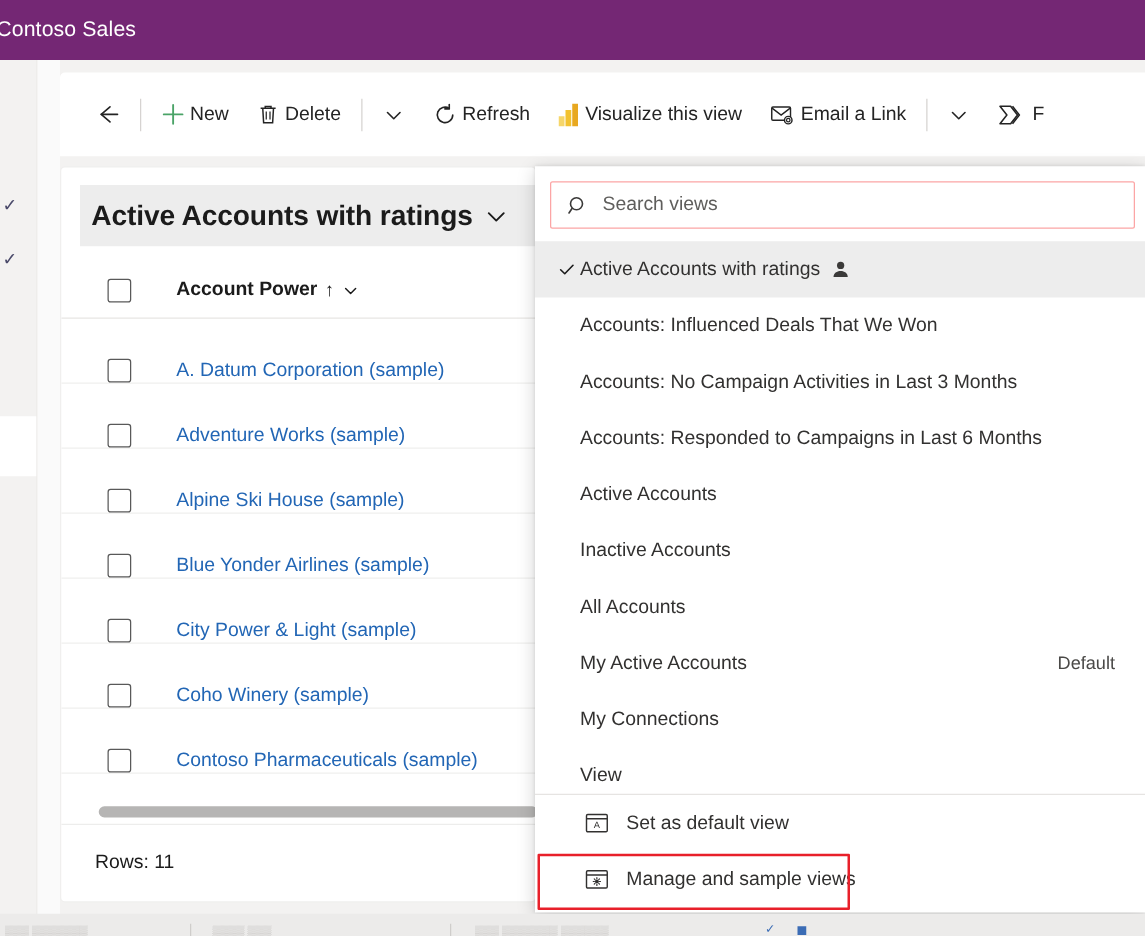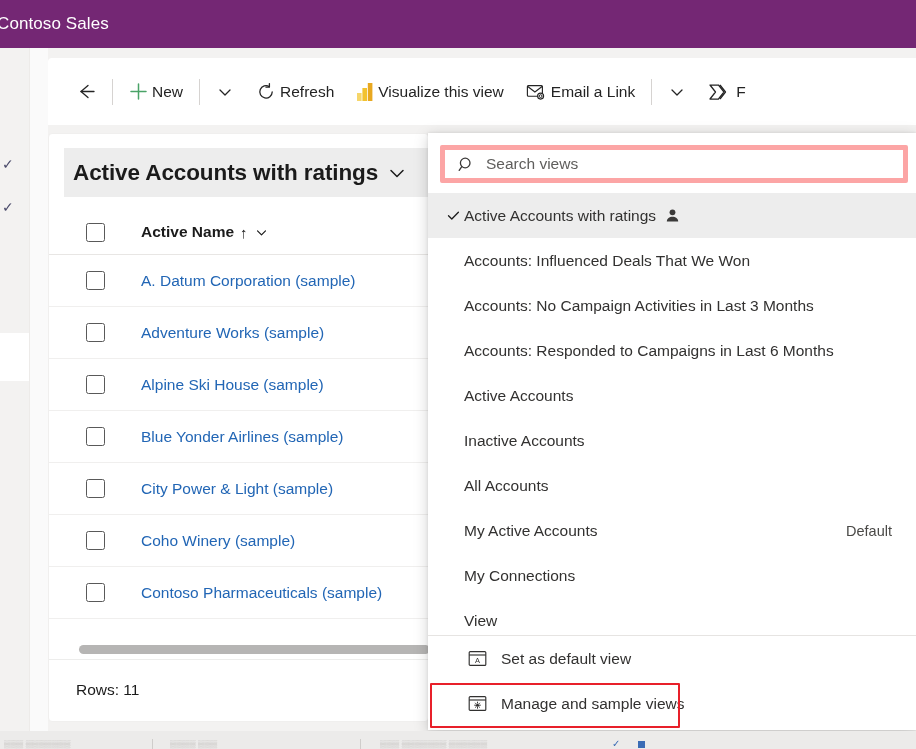--- a/index.html
+++ b/index.html
@@ -86,21 +86,21 @@
   }
   .col-head {
     display: flex; align-items: center; gap: 6px;
     font-size: 15.5px; font-weight: 700; color: #1b1b1b;
   }
   .sort-arrow { font-size: 15px; font-weight: 400; }
   .col-chev { color: #1b1b1b; display: flex; align-items: center; }
 
   .grid-row {
     position: absolute; left: 0; width: 381px; height: 52px;
-    display: flex; align-items: center;
+    display: flex; align-items: flex-end;
     border-bottom: 1px solid #f0efee;
   }
   .row-link {
     font-size: 15.5px; color: #2266b5; cursor: pointer; white-space: nowrap;
   }
 
   .hscroll-track {
     position: absolute; left: 0; bottom: 61px; width: 381px; height: 20px;
     display: flex; align-items: center;
     border-bottom: 1px solid #ededec;
@@ -116,21 +116,21 @@
 
   
   .views-flyout {
     position: absolute; left: 428px; top: 133px; width: 488px; height: 597px;
     background: #ffffff;
     box-shadow: 0 3px 14px rgba(0,0,0,.18), 0 0 3px rgba(0,0,0,.10);
   }
   .search-wrap { position: absolute; left: 12px; top: 12px; width: 468px; height: 38px; }
   .search-box {
     width: 100%; height: 100%;
-    border: 5px solid #fca5a5; border-radius: 2px;
+    border: 1px solid #fca5a5; border-radius: 2px;
     display: flex; align-items: center; padding-left: 13px; gap: 11px;
     background: #fff;
   }
   .search-input {
     border: 0; outline: 0; flex: 1; font-size: 15.5px; color: #3b3a39;
     font-family: "Liberation Sans", sans-serif; background: transparent;
   }
   .search-input::placeholder { color: #5f5e5c; }
 
   .views-list { position: absolute; left: 0; top: 60px; width: 488px; }
@@ -214,20 +214,31 @@
 
     <div class="cmd">
       <span>
         <svg width="19" height="19" viewBox="0 0 19 19" stroke="#4aa367" stroke-width="1.5">
           <path d="M9.5 2 V17 M2 9.5 H17" stroke-linecap="round"></path>
         </svg>
       </span>
       <span class="cmd-label">New</span>
     </div>
 
+    <div class="cmd">
+      <span>
+        <svg width="19" height="19" viewBox="0 0 19 19" fill="none" stroke="#242424" stroke-width="1.2">
+          <path d="M3.5 4.6 H15.5"></path>
+          <path d="M7.2 4.6 V3.1 H11.8 V4.6"></path>
+          <path d="M5.2 4.6 L5.9 16.2 H13.1 L13.8 4.6"></path>
+          <path d="M8 7.2 V13.6 M11 7.2 V13.6" stroke-width="1"></path>
+        </svg>
+      </span>
+      <span class="cmd-label">Delete</span>
+    </div>
 
     <div class="cmd-sep"></div>
 
     <div class="cmd">
       <span class="chev">
         <svg width="18" height="18" viewBox="0 0 18 18" fill="none" stroke="#242424" stroke-width="1.3">
           <path d="M4 7 L9 12 L14 7" stroke-linecap="round" stroke-linejoin="round"></path>
         </svg>
       </span>
     </div>
@@ -296,21 +307,21 @@
           <path d="M5 8.5 L11 14.5 L17 8.5" stroke-linecap="round" stroke-linejoin="round"></path>
         </svg>
       </span>
     </div>
 
     <div class="grid-header">
       <div class="cell-check">
         <div class="chkbox"></div>
       </div>
       <div class="col-head">
-        <span>Active Name</span>
+        <span>Account Power</span>
         <span class="sort-arrow">↑</span>
         <span class="col-chev">
           <svg width="15" height="15" viewBox="0 0 15 15" fill="none" stroke="#1b1b1b" stroke-width="1.2">
             <path d="M3.5 5.8 L7.5 9.8 L11.5 5.8" stroke-linecap="round" stroke-linejoin="round"></path>
           </svg>
         </span>
       </div>
     </div>
 
     <div class="grid-row" style="top:121px">

